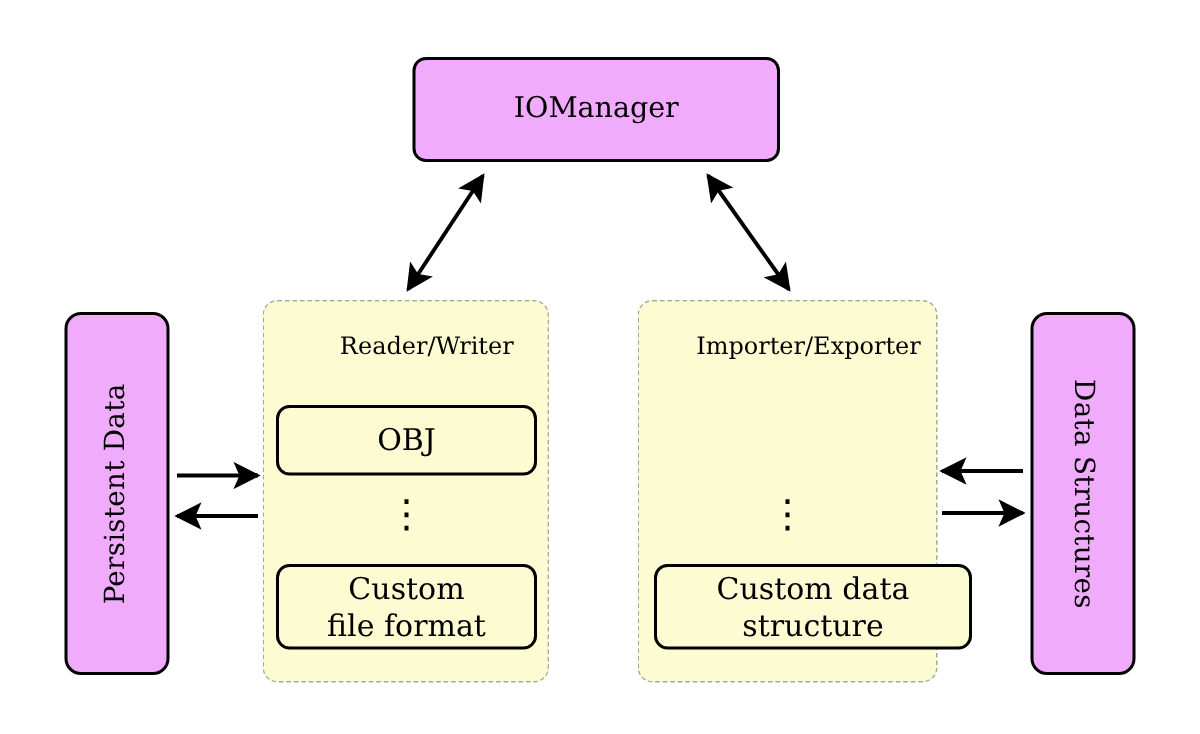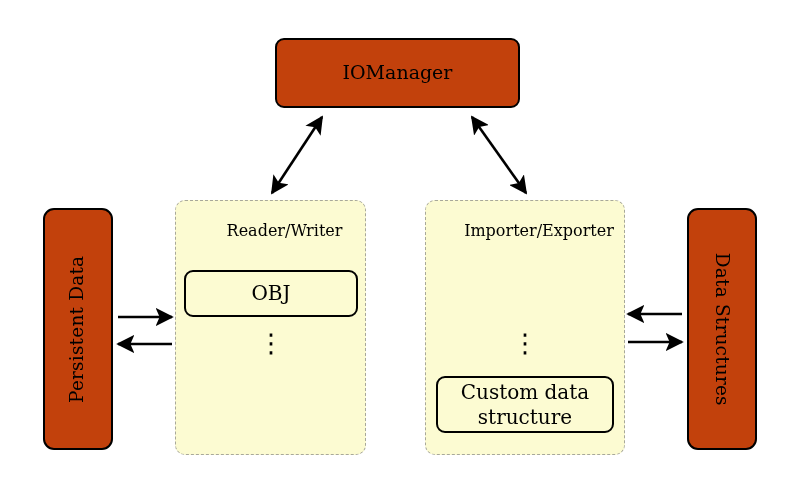--- a/index.html
+++ b/index.html
@@ -21,21 +21,21 @@
     width: 800px;
     height: 489px;
   }
   .node {
     position: absolute;
     box-sizing: border-box;
     display: flex;
     align-items: center;
     justify-content: center;
     text-align: center;
-    background: #c2410c;
+    background: #f0abfc;
     border: 2.6px solid #000000;
     border-radius: 9px;
     line-height: 1.22;
   }
   
   #io-manager {
     left: 275px;
     top: 38px;
     width: 245px;
     height: 70px;
@@ -98,21 +98,21 @@
   #obj-node {
     left: 184px; top: 270px; width: 174px; height: 47px;
   }
   #custom-file-format-node {
     left: 184px; top: 376px; width: 174px; height: 57px;
   }
   #openmesh-node {
     left: 436px; top: 270px; width: 178px; height: 47px;
   }
   #custom-data-structure-node {
-    left: 436px; top: 376px; width: 178px; height: 57px;
+    left: 436px; top: 376px; width: 212px; height: 57px;
   }
   .ellipsis {
     position: absolute;
     text-align: center;
     font-size: 26px;
     line-height: 1;
     color: #000000;
     user-select: none;
   }
   #reader-writer-ellipsis {
@@ -169,20 +169,23 @@
   <div class="group-panel" id="reader-writer-panel">
     <div class="group-title">Reader/Writer</div>
   </div>
 
   <div class="node inner-node" id="obj-node">
     <span>OBJ</span>
   </div>
 
   <div class="ellipsis" id="reader-writer-ellipsis">⋮</div>
 
+  <div class="node inner-node" id="custom-file-format-node">
+    <span>Custom<br>file format</span>
+  </div>
 
   <div class="group-panel" id="importer-exporter-panel">
     <div class="group-title">Importer/Exporter</div>
   </div>
 
 
   <div class="ellipsis" id="importer-exporter-ellipsis">⋮</div>
 
   <div class="node inner-node" id="custom-data-structure-node">
     <span>Custom data<br>structure</span>

